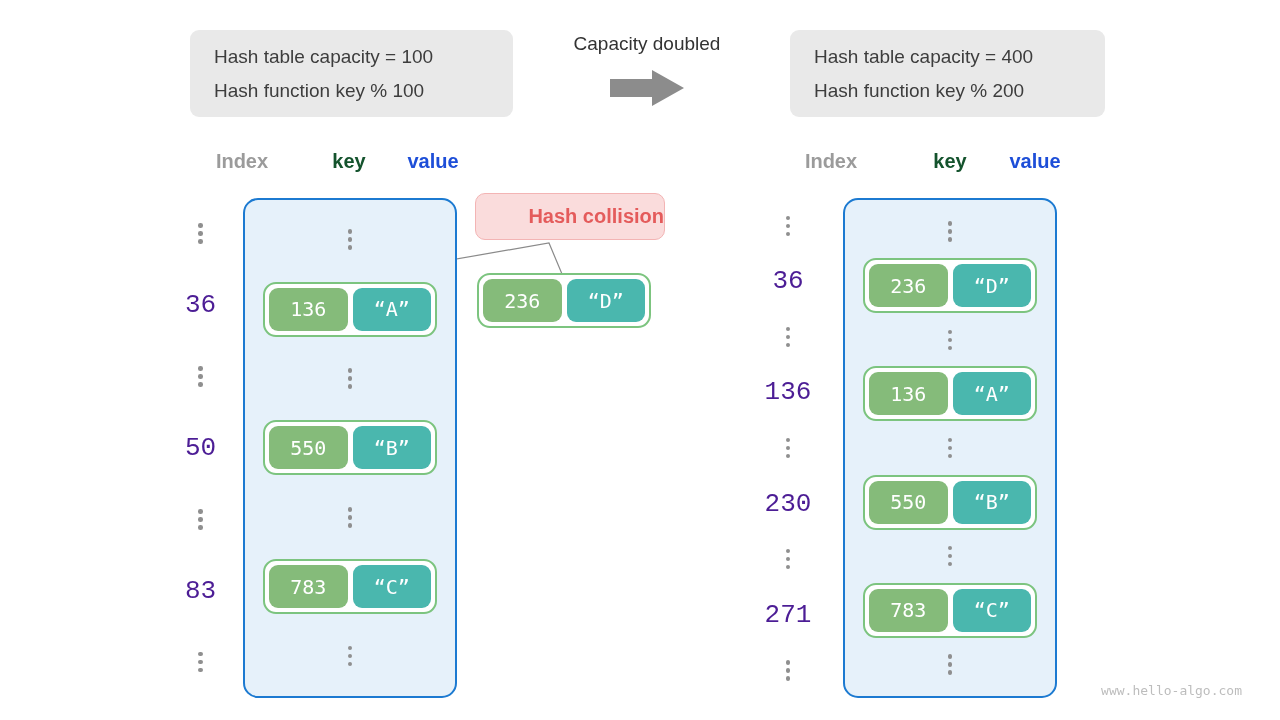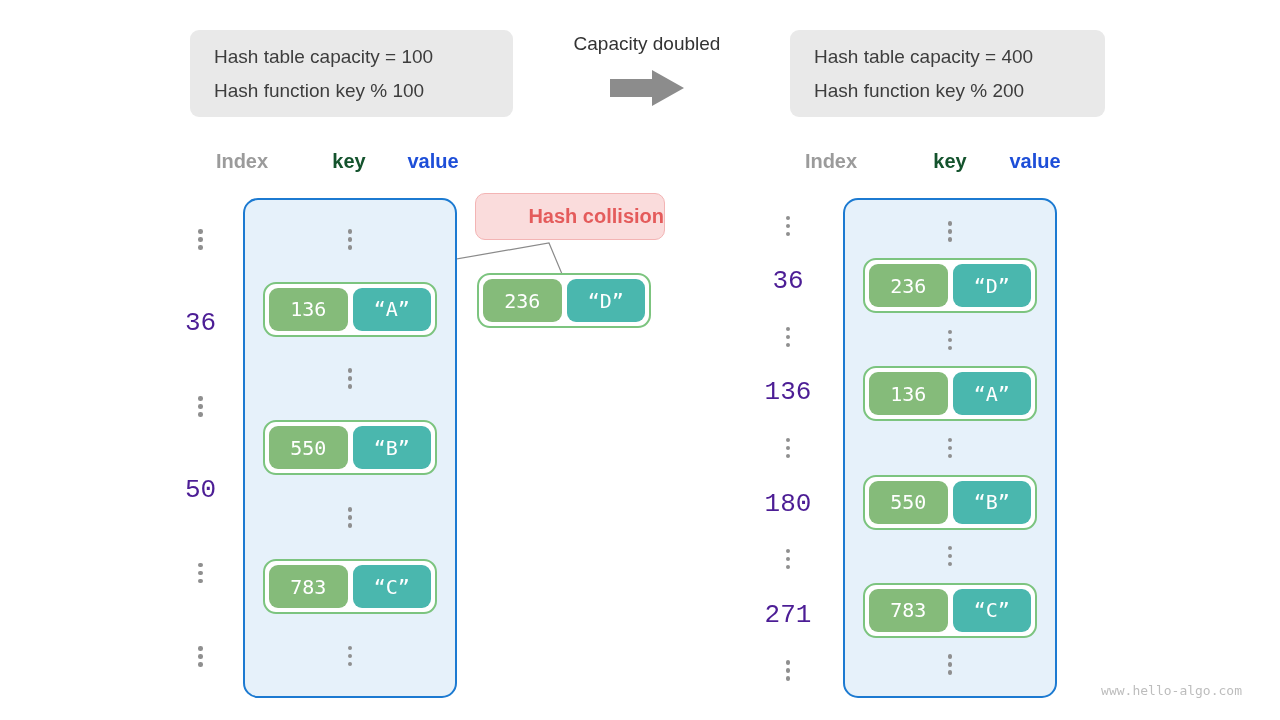--- a/index.html
+++ b/index.html
@@ -115,20 +115,23 @@
             <span class="idx-num">50</span>
           </div>
         <div class="slot">
             <div class="dots">
               <i></i>
               <i></i>
               <i></i>
             </div>
           </div>
         <div class="slot">
+            <span class="idx-num">83</span>
+          </div>
+        <div class="slot">
             <div class="dots">
               <i></i>
               <i></i>
               <i></i>
             </div>
           </div>
       </div>
       <div class="bucket">
         <div class="slot">
             <div class="dots">
@@ -217,21 +220,21 @@
             <span class="idx-num">136</span>
           </div>
         <div class="slot">
             <div class="dots">
               <i></i>
               <i></i>
               <i></i>
             </div>
           </div>
         <div class="slot">
-            <span class="idx-num">180</span>
+            <span class="idx-num">230</span>
           </div>
         <div class="slot">
             <div class="dots">
               <i></i>
               <i></i>
               <i></i>
             </div>
           </div>
         <div class="slot">
             <span class="idx-num">271</span>

